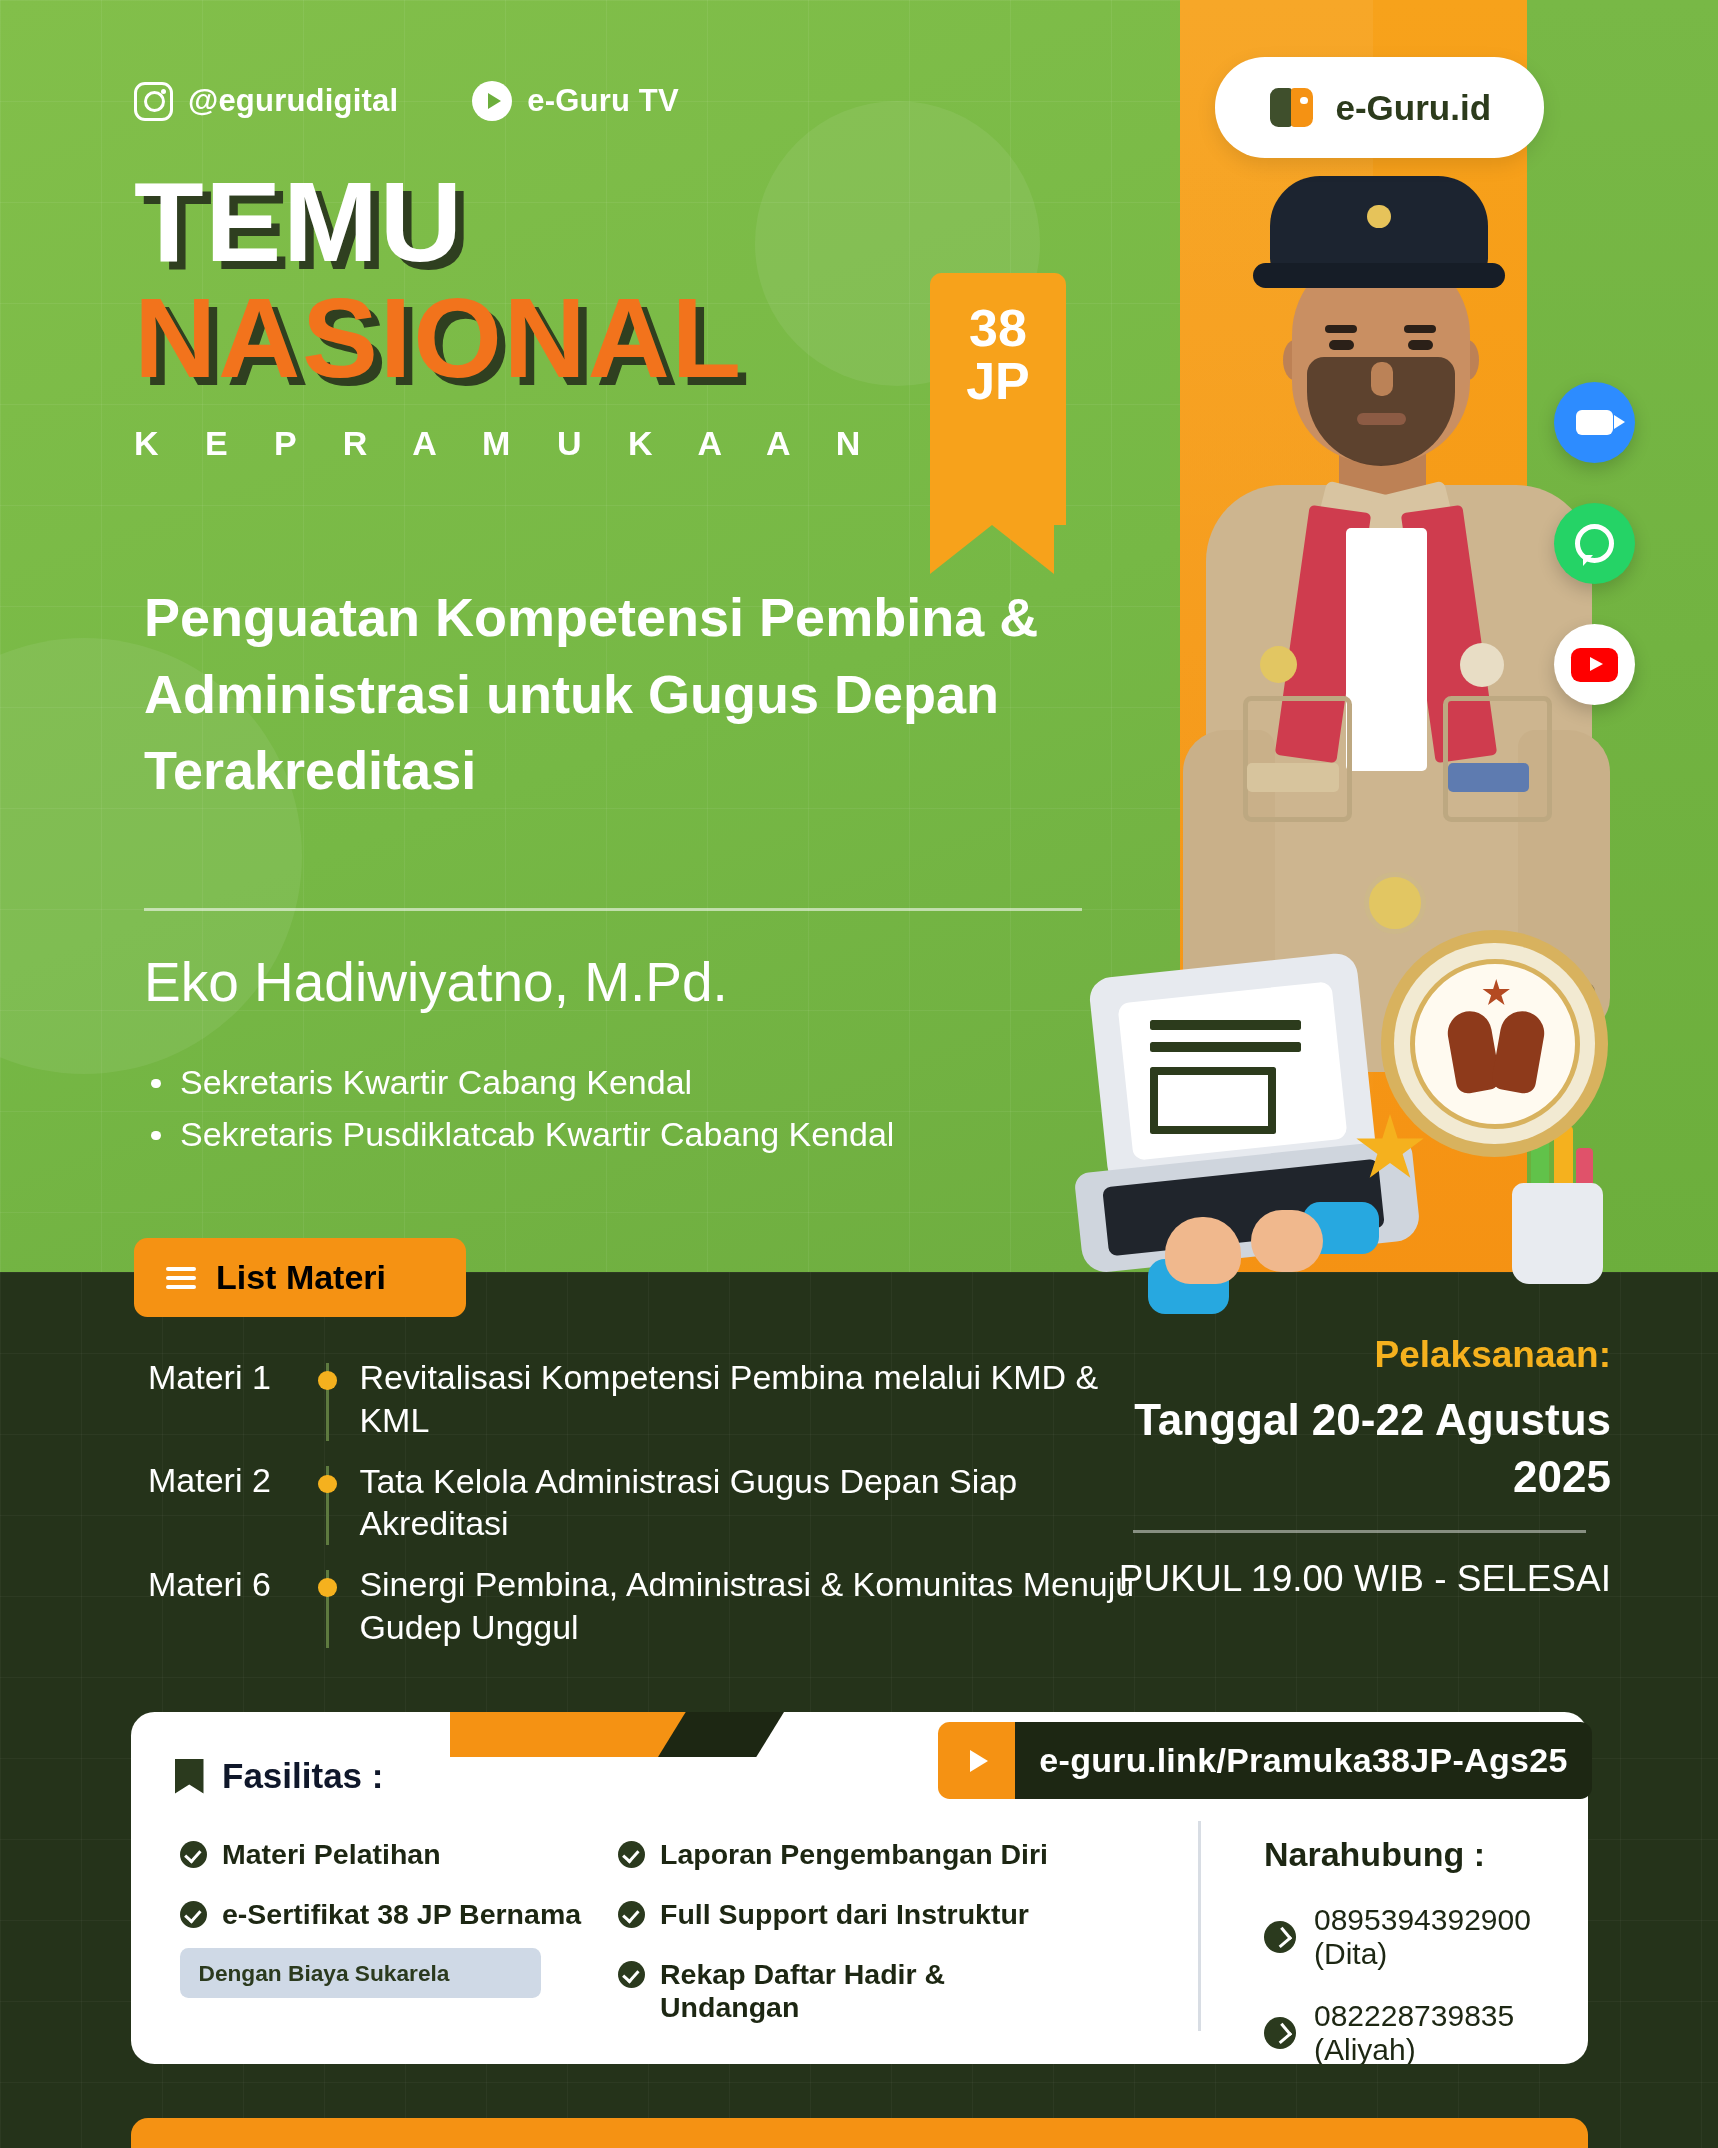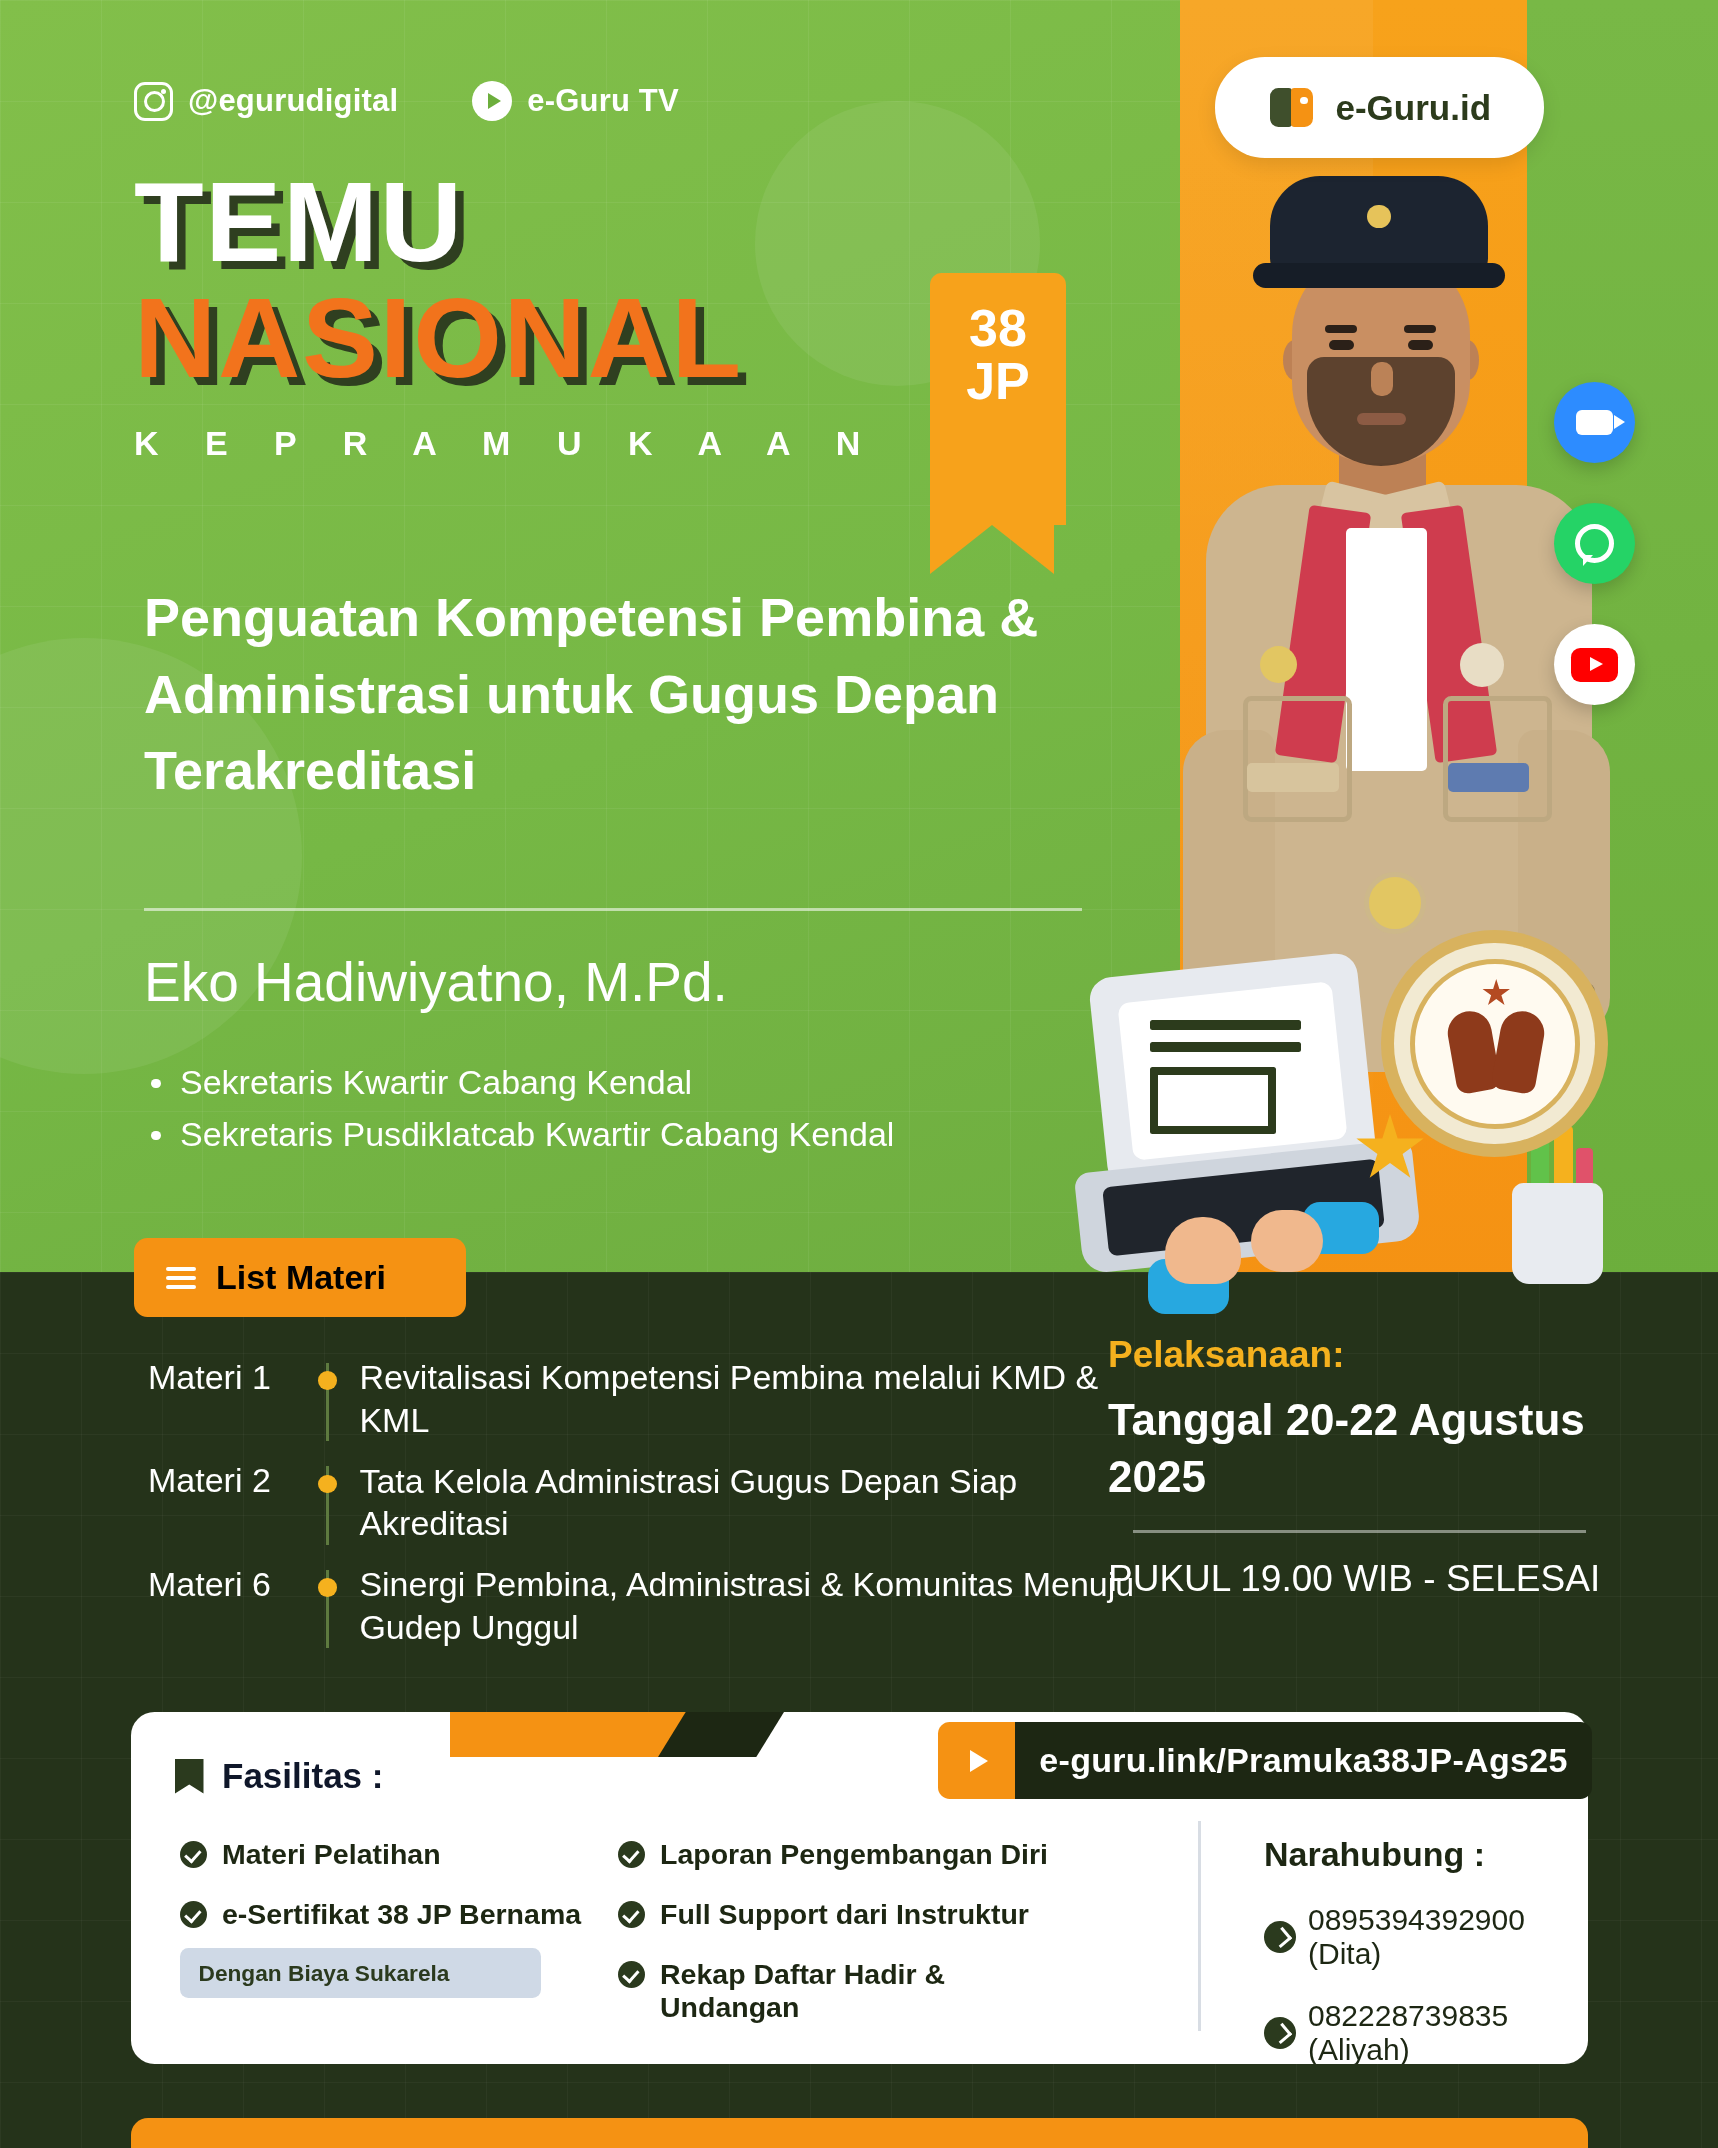--- a/index.html
+++ b/index.html
@@ -489,21 +489,21 @@
     color: #ffffff;
     font-size: 34px;
     line-height: 1.25;
   }
 
   
   .pelaksanaan {
     position: absolute;
     left: 1108px; top: 1334px;
     width: 503px;
-    text-align: left;
+    text-align: right;
     z-index: 20;
   }
   .pel-title { color:#f5b11e; font-size: 37px; font-weight: bold; }
   .pel-date { color:#ffffff; font-size: 44px; font-weight: bold; line-height: 1.3; margin-top: 15px; }
   .pel-rule { width: 453px; height: 2.5px; background: rgba(255,255,255,.45); margin: 25px auto 0; }
   .pel-time { color:#ffffff; font-size: 37px; margin-top: 25px; }
 
   
   .link-bar {
     position: absolute;
@@ -605,21 +605,21 @@
     width: 361px;
   }
   .card-vrule {
     position: absolute;
     left: 1067px; top: 109px;
     width: 2.5px; height: 210px;
     background: #d8dde4;
   }
   .naracol { position: absolute; left: 1133px; top: 123px; }
   .nara-title { font-size: 34px; font-weight: bold; color:#1d2713; }
-  .nara-item { display:flex; align-items:center; gap: 12px; margin-top: 28.5px; }
+  .nara-item { display:flex; align-items:center; gap: 18px; margin-top: 28.5px; }
   .nara-icon {
     width: 32px; height: 32px; border-radius: 50%;
     background: #2b3a1e; position: relative; flex:none;
   }
   .nara-icon::after {
     content:"";
     position:absolute; left: 10px; top: 9.2px;
     width: 11.7px; height: 11.7px;
     border-right: 3.4px solid #fff;
     border-bottom: 3.4px solid #fff;

